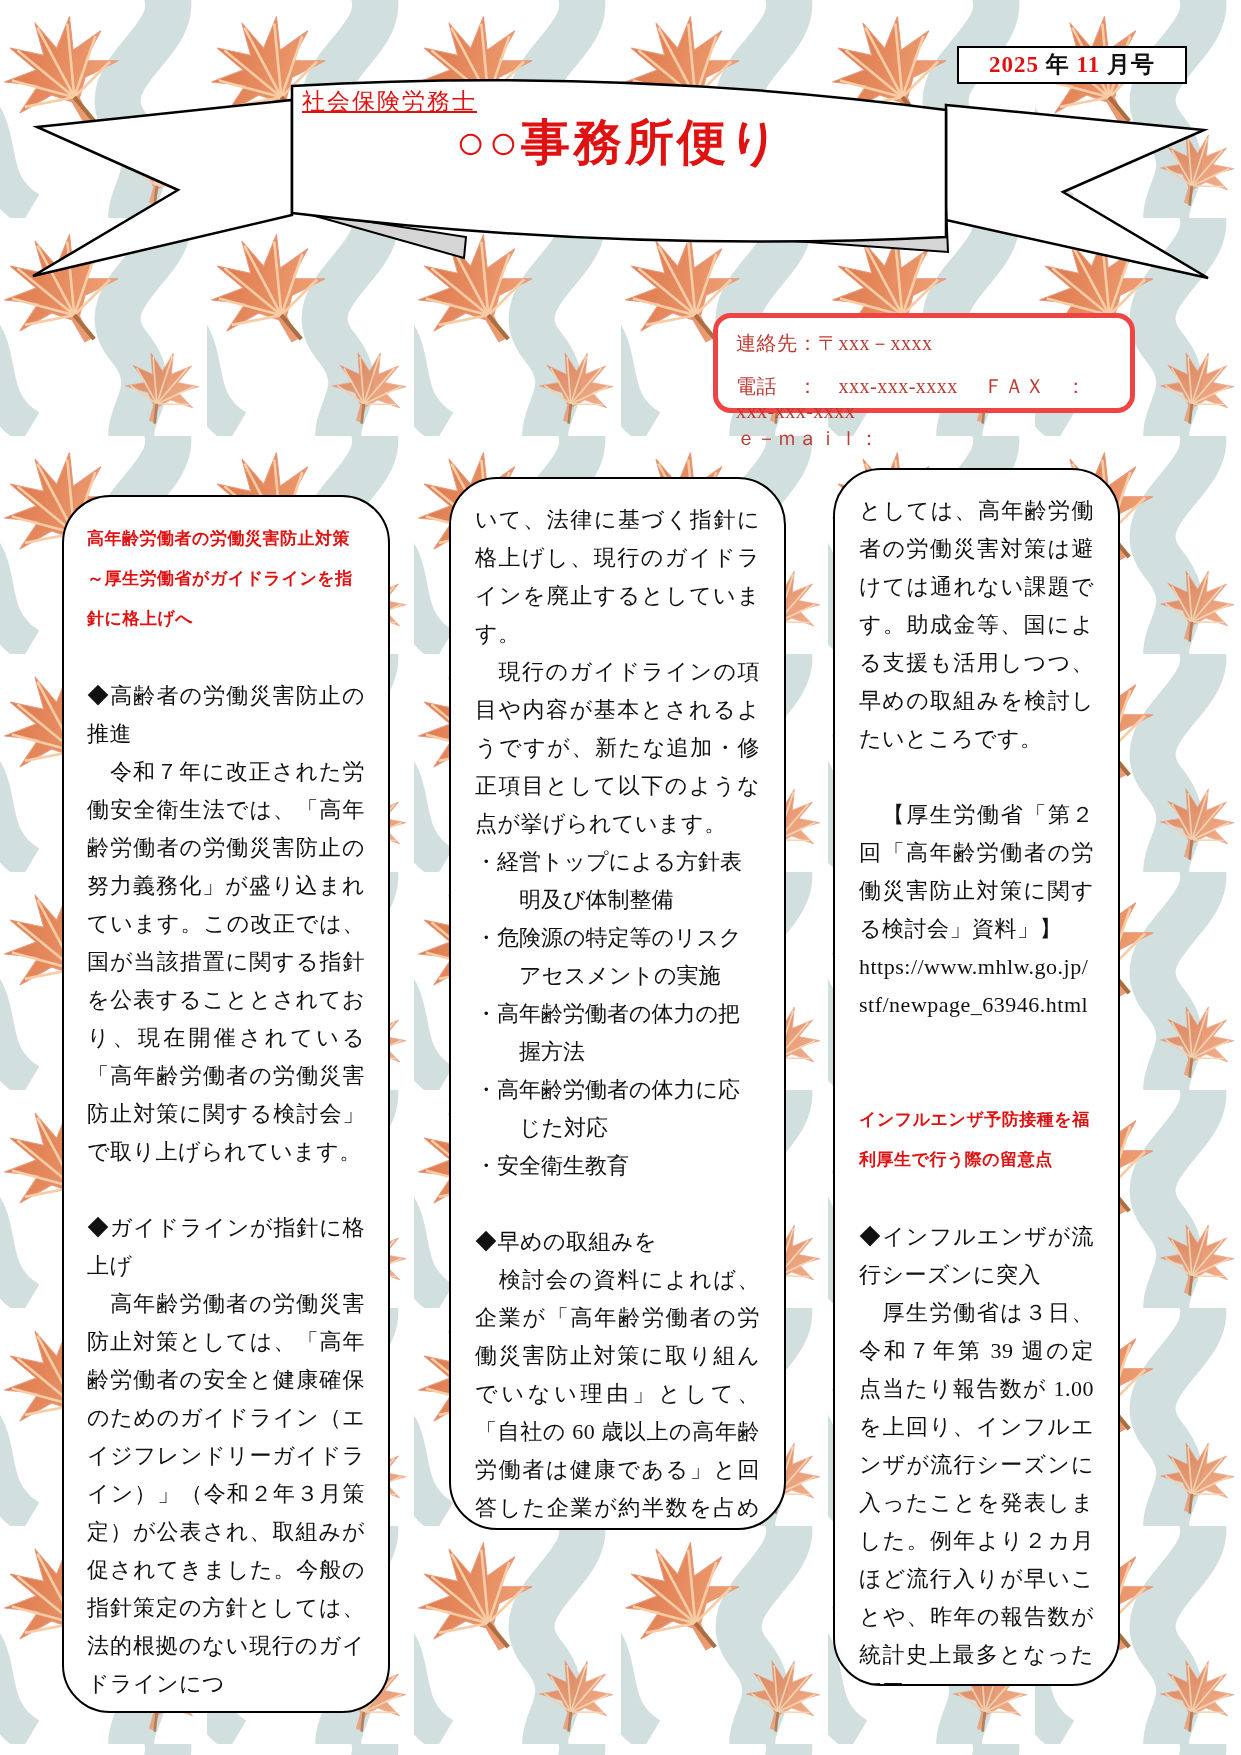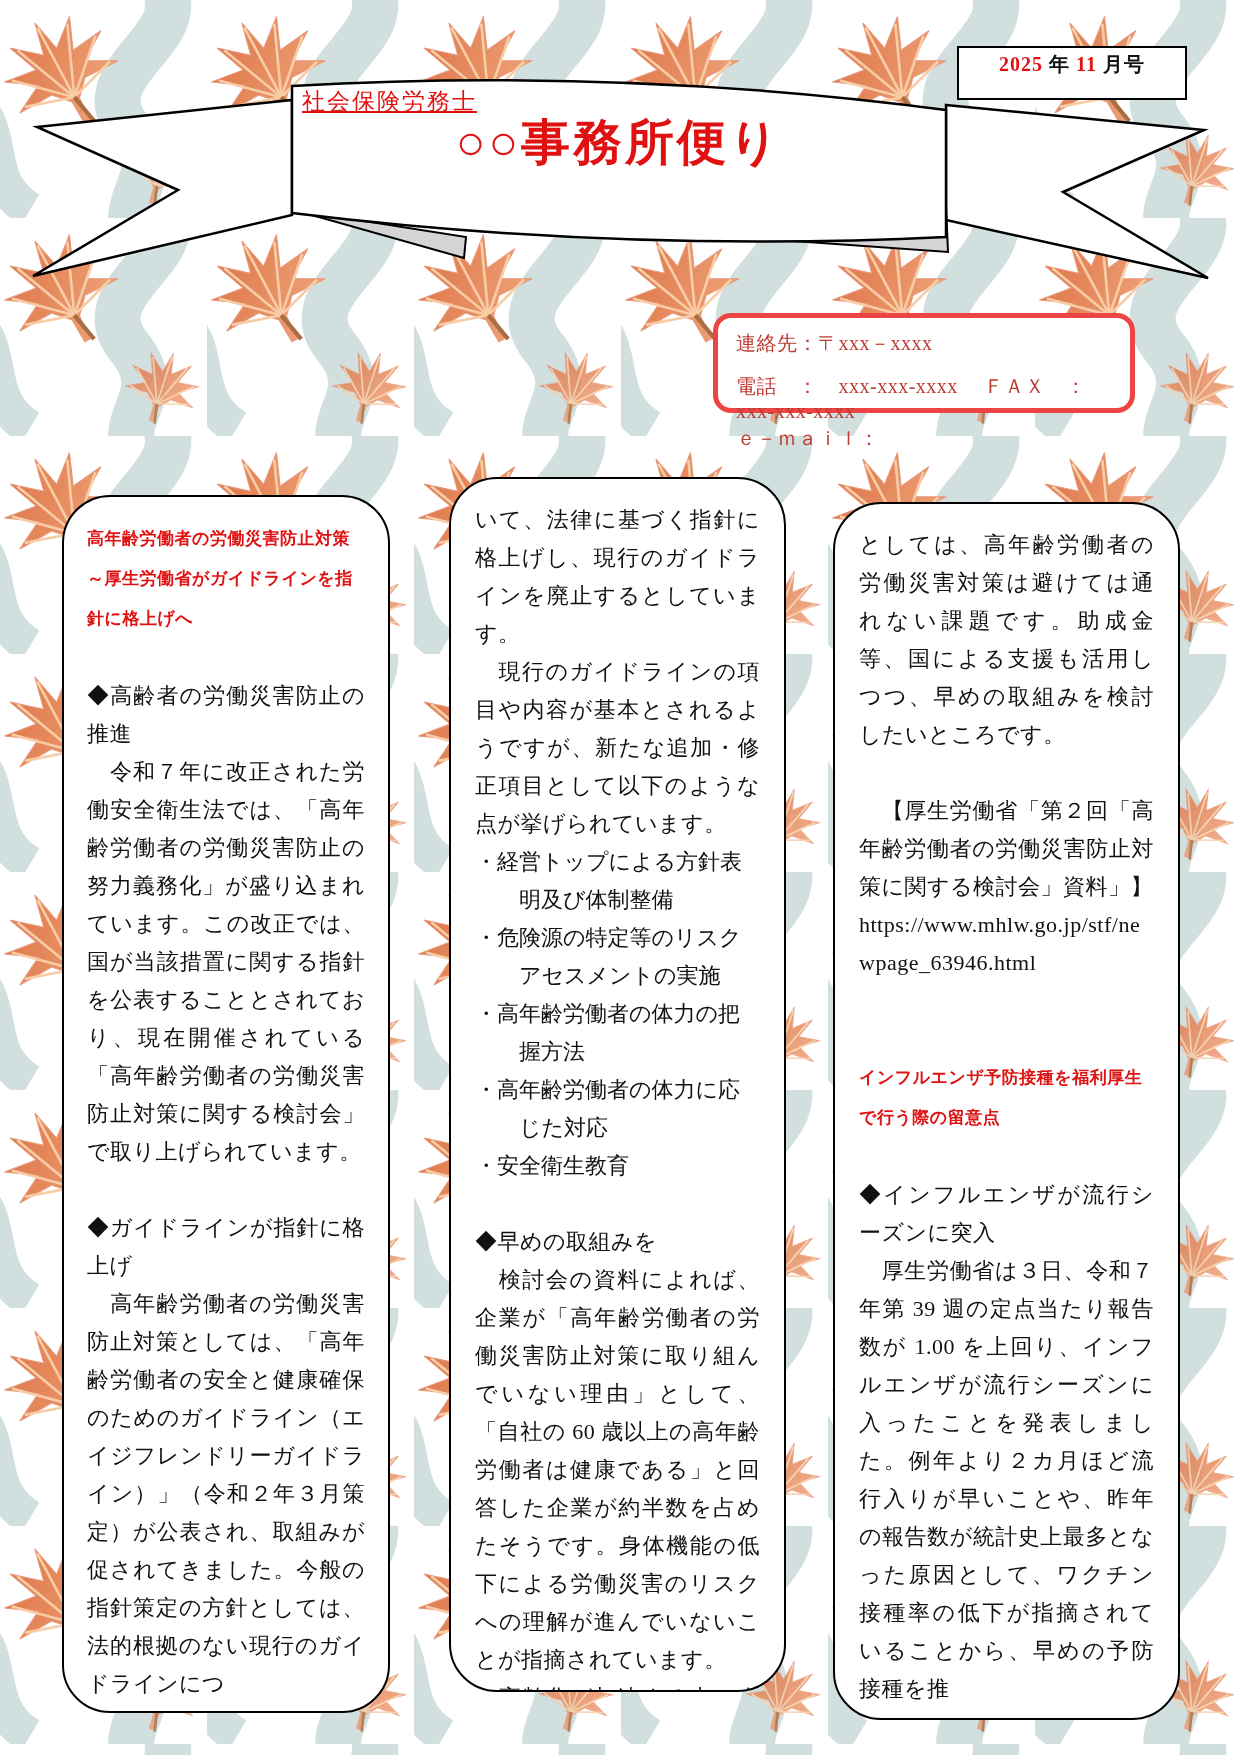--- a/index.html
+++ b/index.html
@@ -3,23 +3,23 @@
 <meta charset="utf-8">
 <style>
   html,body{margin:0;padding:0;}
   .page{
     position:relative; width:1241px; height:1755px; overflow:hidden;
     background:#ffffff; font-family:"Liberation Serif", serif; color:#111;
   }
   .bg{position:absolute; left:0; top:0;}
   
   .date-box{
-    position:absolute; left:957px; top:46px; width:230px; height:54px;
+    position:absolute; left:957px; top:46px; width:230px; height:38px;
     background:#fff; border:2.5px solid #000; box-sizing:border-box;
-    text-align:center; line-height:33px; font-size:20px; font-weight:bold;
+    text-align:center; line-height:33px; font-size:23px; font-weight:bold;
     letter-spacing:1px;
   }
   .red{color:#e01111;}
   
   .ribbon{position:absolute; left:0; top:55px;}
   .tagline{
     position:absolute; left:302px; top:86px; font-size:23px; color:#e01111;
     letter-spacing:2px;
     text-decoration:underline;
   }
@@ -35,22 +35,22 @@
   }
   .contact-box .row1{margin-bottom:16px;}
   .contact-box .fax{margin-left:26px;}
   .contact-box .row3{margin-top:2px;}
   
   .cbox{
     position:absolute; background:#fff; border:2.5px solid #000; border-radius:48px;
     box-sizing:border-box; padding:22px 23px; overflow:hidden;
   }
   .col1{left:62px;  top:495px; width:328px; height:1218px;}
-  .col2{left:449px; top:477px; width:337px; height:1215px; padding:22px 24px;}
-  .col3{left:833px; top:502px; width:347px; height:1218px; padding:22px 24px;}
+  .col2{left:449px; top:477px; width:337px; height:1053px; padding:22px 24px;}
+  .col3{left:833px; top:468px; width:287px; height:1218px; padding:22px 24px;}
   .red-head{
     margin:0; font-size:17px; line-height:40px; font-weight:bold; color:#e01111;
     letter-spacing:0.5px;
   }
   .body, .sub, .bullet, .src{
     margin:0; font-size:22px; line-height:38px; letter-spacing:0.5px;
     text-align:justify; color:#111;
   }
   .bullet{letter-spacing:0; padding-left:44px; text-indent:-44px; text-align:left;}
   .url{

